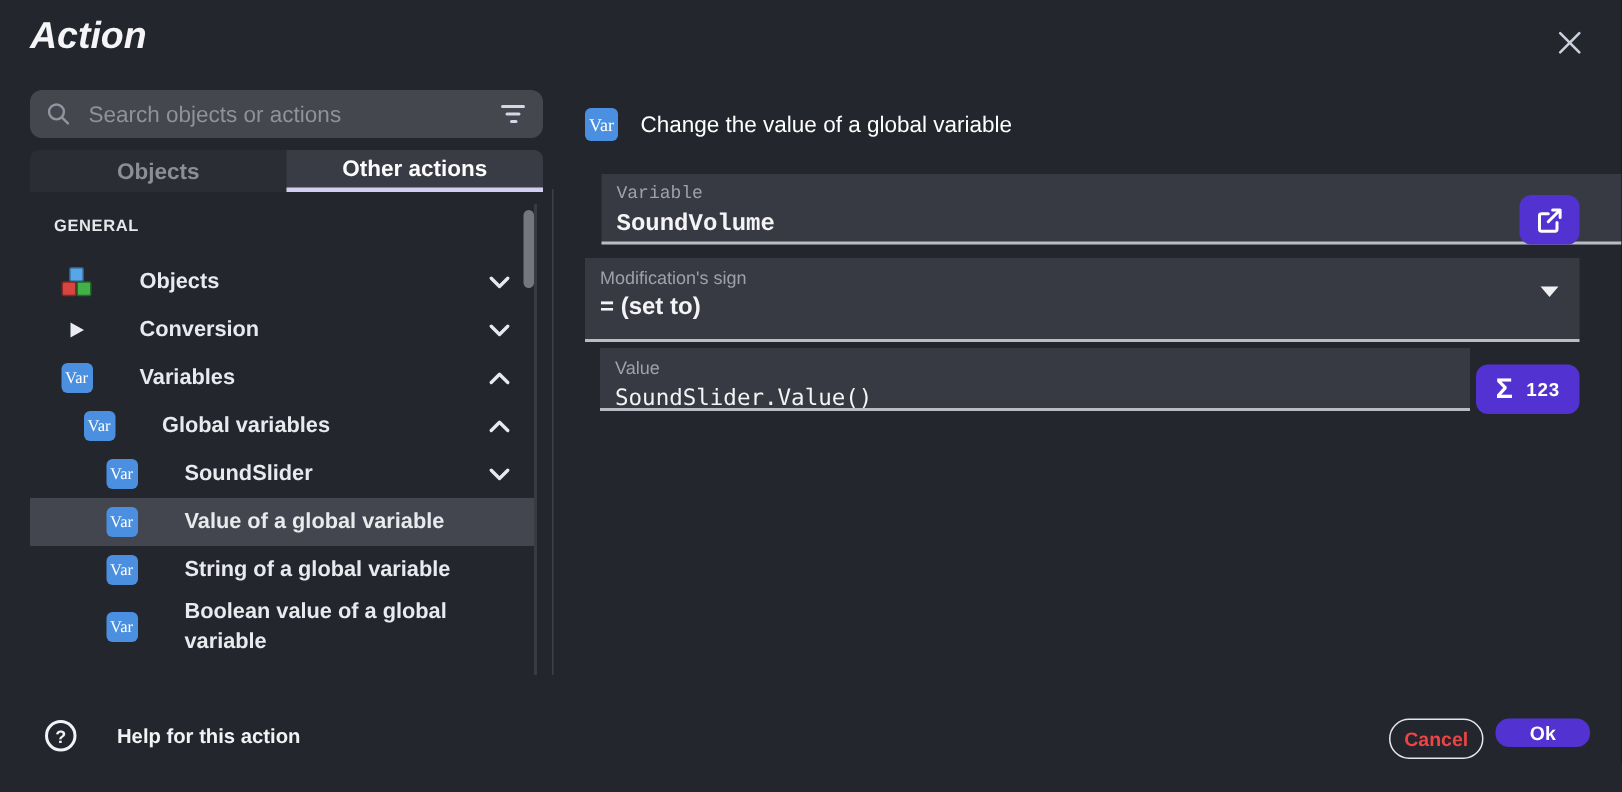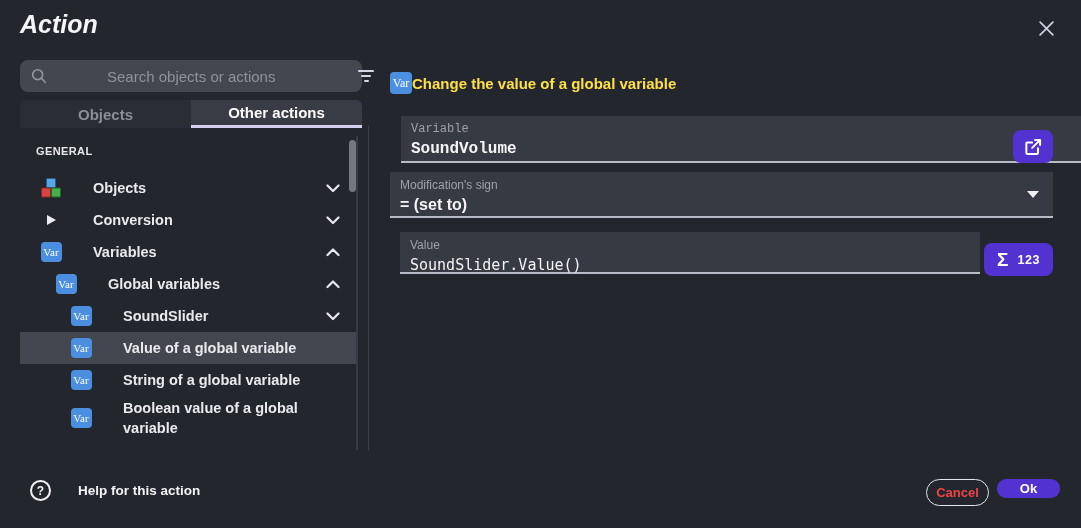--- a/index.html
+++ b/index.html
@@ -8,21 +8,21 @@
     position:relative;width:1081px;height:528px;overflow:hidden;
     background:#24262e;font-family:"Liberation Sans",sans-serif;
     -webkit-font-smoothing:antialiased;
   }
   
   .title{position:absolute;left:20px;top:10px;font-size:25px;font-weight:bold;color:#f5f5f7;font-style:italic;}
   .close-btn{position:absolute;left:1030px;top:12px;width:32px;height:32px;display:flex;
     align-items:center;justify-content:center;background:transparent;border:0;cursor:pointer;}
   
   .search-bar{position:absolute;left:20px;top:60px;width:342px;height:32px;background:#45474e;
-    border-radius:8px;display:flex;align-items:center;padding:0 10px;gap:48px;}
+    border-radius:8px;display:flex;align-items:center;padding:0 10px;}
   .search-bar svg{flex:0 0 auto;}
   .search-input{flex:1;margin-left:9px;background:transparent;border:0;outline:none;
     font-family:"Liberation Sans",sans-serif;font-size:15px;color:#e8e9ee;}
   .search-input::placeholder{color:#8f929c;opacity:1;}
   .filter-icon{display:flex;flex-direction:column;align-items:center;gap:3px;padding:4px 2px;cursor:pointer;}
   .filter-icon i{display:block;height:2px;background:#d8d5e8;border-radius:1px;}
   .filter-icon i:nth-child(1){width:16px;}
   .filter-icon i:nth-child(2){width:10px;}
   .filter-icon i:nth-child(3){width:5px;}
   
@@ -49,27 +49,27 @@
     font-family:"Liberation Serif",serif;font-size:11px;line-height:1;}
   .play-tri{width:0;height:0;border-top:5px solid transparent;border-bottom:5px solid transparent;
     border-left:9px solid #ececf0;}
   
   .scroll-track{position:absolute;left:356px;top:136px;width:2px;height:314px;background:#393b43;}
   .scroll-thumb{position:absolute;left:349px;top:140px;width:7px;height:52px;border-radius:3.5px;background:#74777e;cursor:pointer;}
   .divider-v{position:absolute;left:368px;top:126px;width:1px;height:324px;background:#3e4048;}
   
   .detail-header{position:absolute;left:390px;top:72px;display:flex;align-items:center;}
   .detail-header .var-badge{width:22px;height:22px;font-size:12px;}
-  .detail-title{font-size:15px;font-weight:bold;color:#fde047;}
+  .detail-title{margin-left:15px;font-size:15px;font-weight:normal;color:#ffffff;}
   .field{position:absolute;background:#383a43;border-bottom:2px solid #b9bcc4;padding:6px 10px 0 10px;cursor:text;}
   .field .flabel{font-size:12px;color:#9ea1aa;line-height:14px;}
   .field .fvalue{margin-top:3px;font-size:16px;font-weight:bold;color:#f4f4f6;line-height:20px;white-space:nowrap;}
   .field .fvalue.mono{font-family:"DejaVu Sans Mono",monospace;font-weight:normal;font-size:15px;}
   .field-variable{left:401px;top:116px;width:732px;height:47px;font-family:Liberation Mono, monospace;}
-  .field-sign{left:390px;top:172px;width:663px;height:46px;cursor:pointer;}
+  .field-sign{left:390px;top:172px;width:663px;height:56px;cursor:pointer;}
   .field-value{left:400px;top:232px;width:580px;height:42px;}
   .caret-down{position:absolute;right:14px;top:19px;width:0;height:0;
     border-left:6px solid transparent;border-right:6px solid transparent;border-top:7px solid #f0f0f3;}
   .btn-open{position:absolute;left:1013px;top:130px;width:40px;height:33px;border-radius:8px;
     background:#5232d0;border:0;display:flex;align-items:center;justify-content:center;cursor:pointer;}
   .btn-expr{position:absolute;left:984px;top:243px;width:69px;height:33px;border-radius:8px;
     background:#5232d0;border:0;display:flex;align-items:center;justify-content:center;gap:9px;cursor:pointer;}
   .btn-expr .sigma{color:#fff;font-size:19px;font-weight:bold;line-height:1;}
   .btn-expr .digits{color:#fff;font-size:12.5px;font-weight:bold;letter-spacing:.5px;}
   

